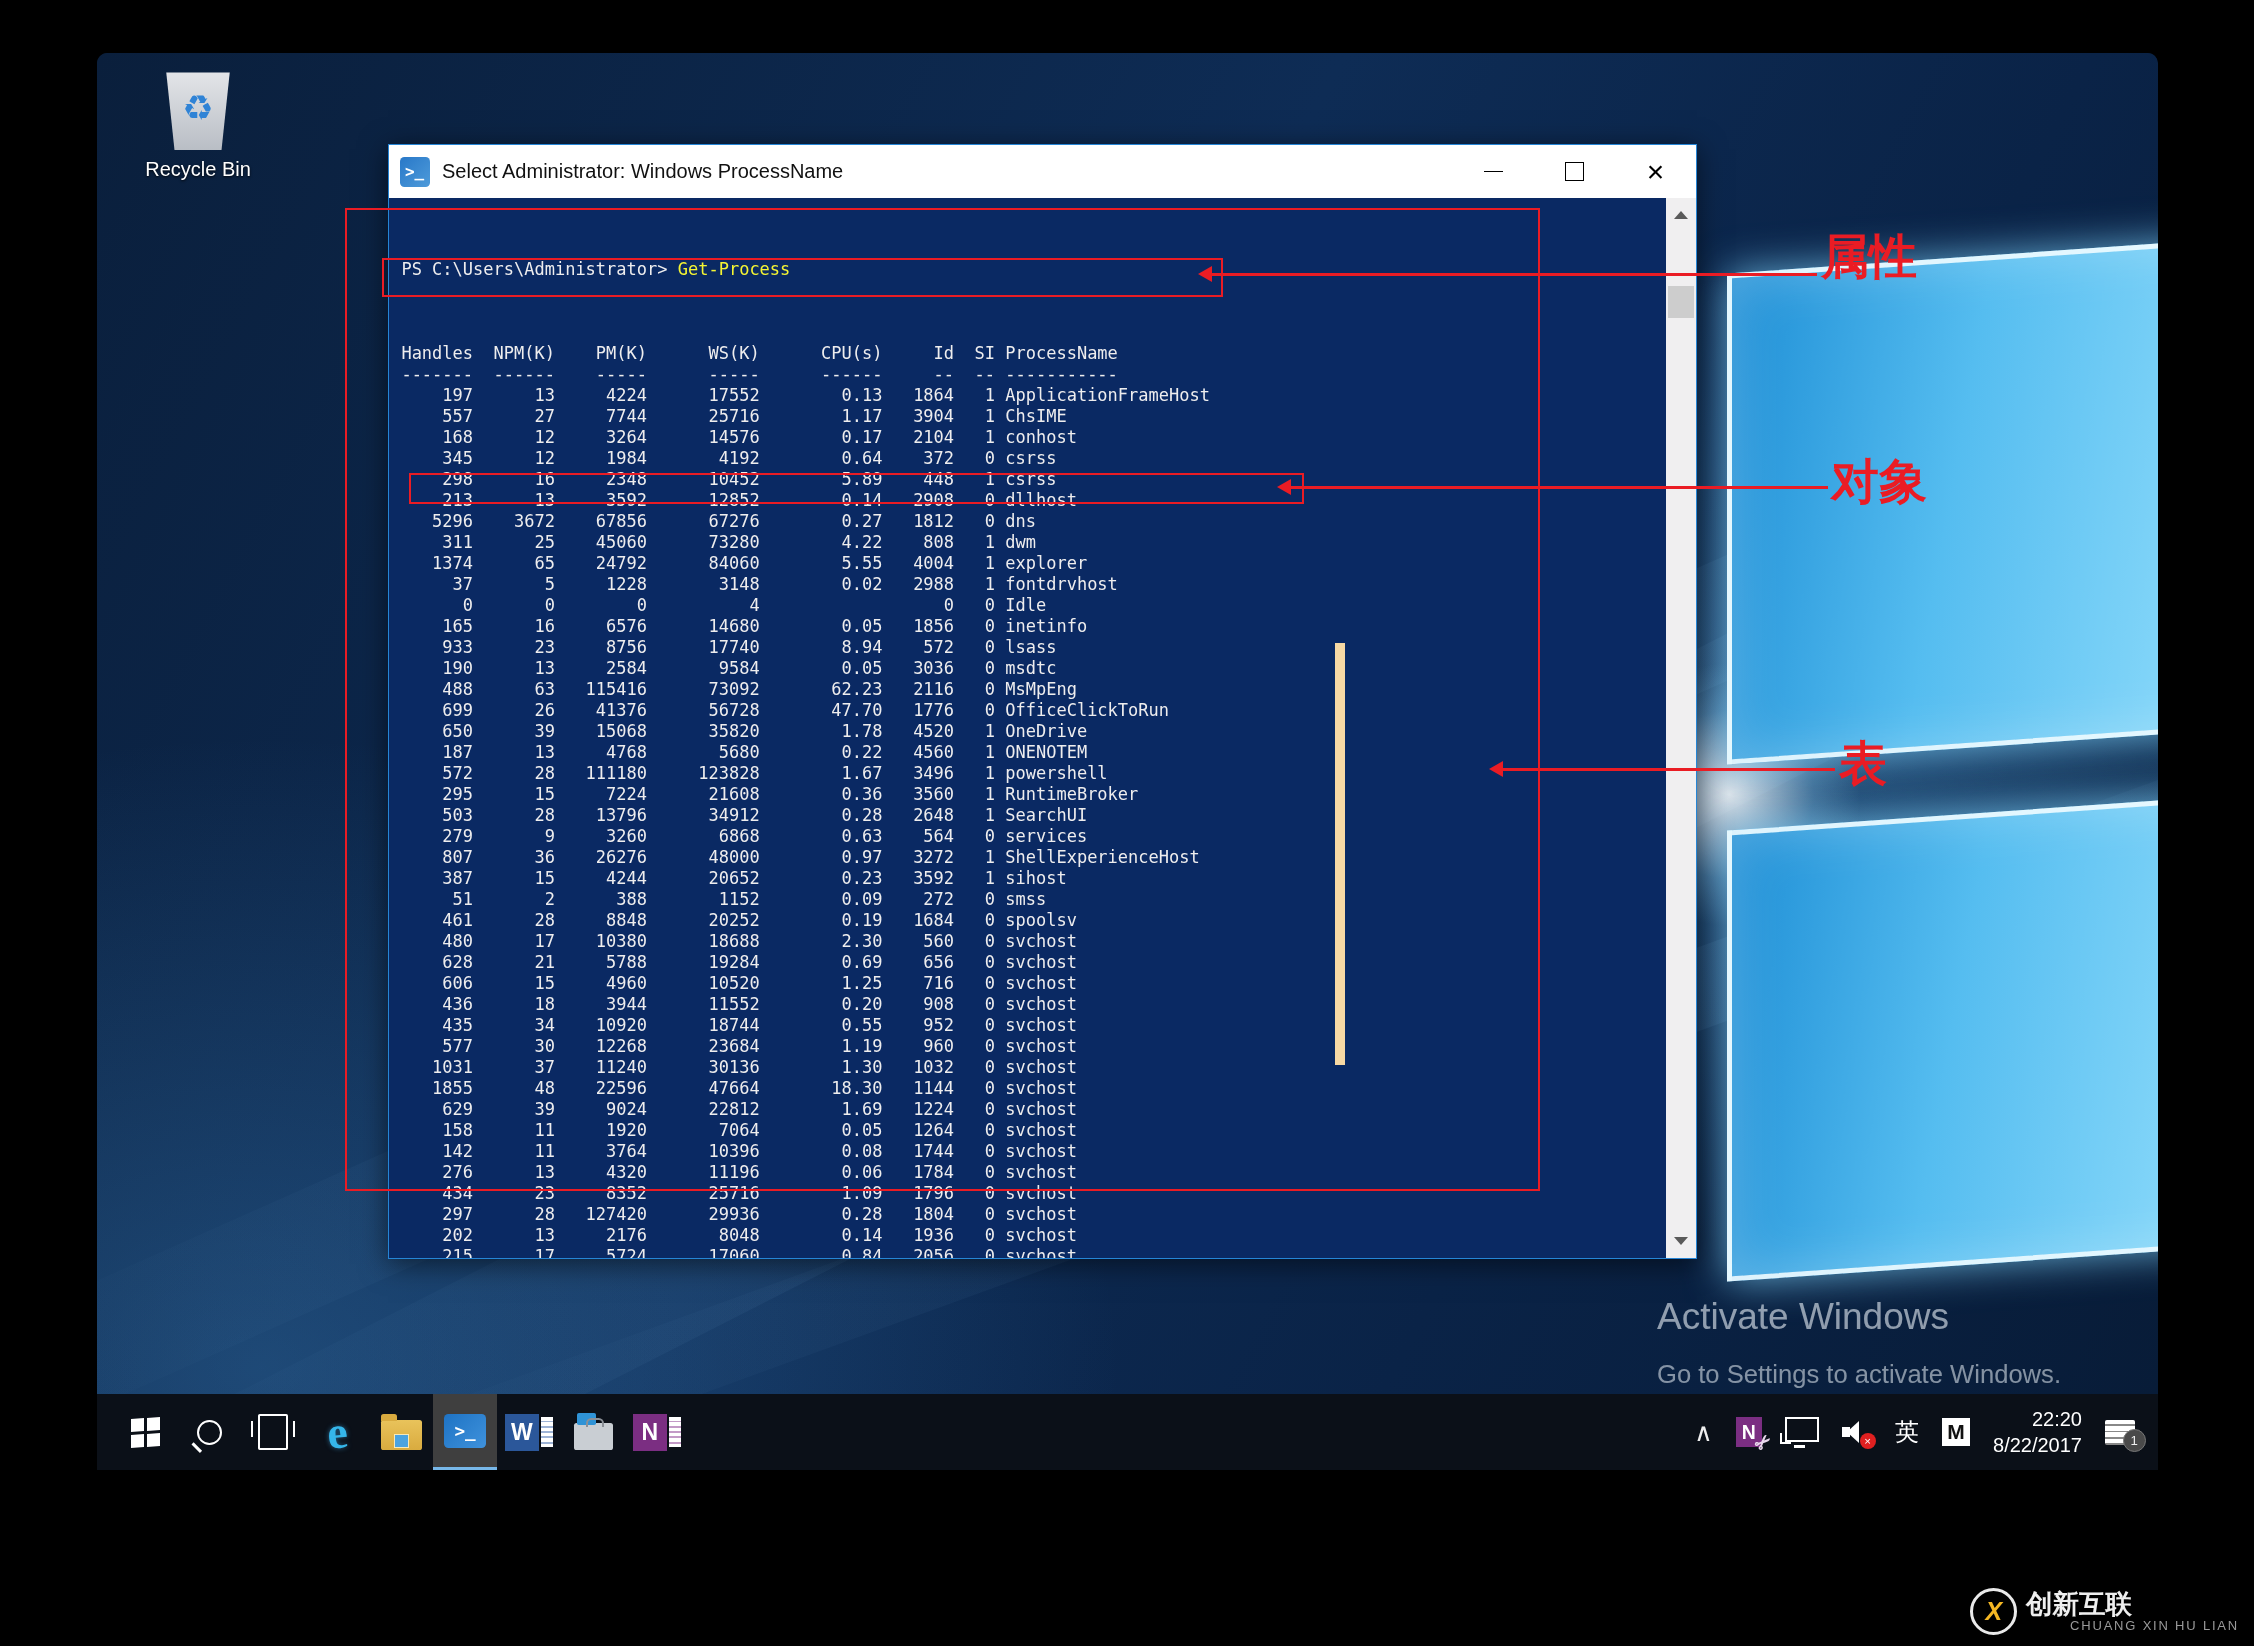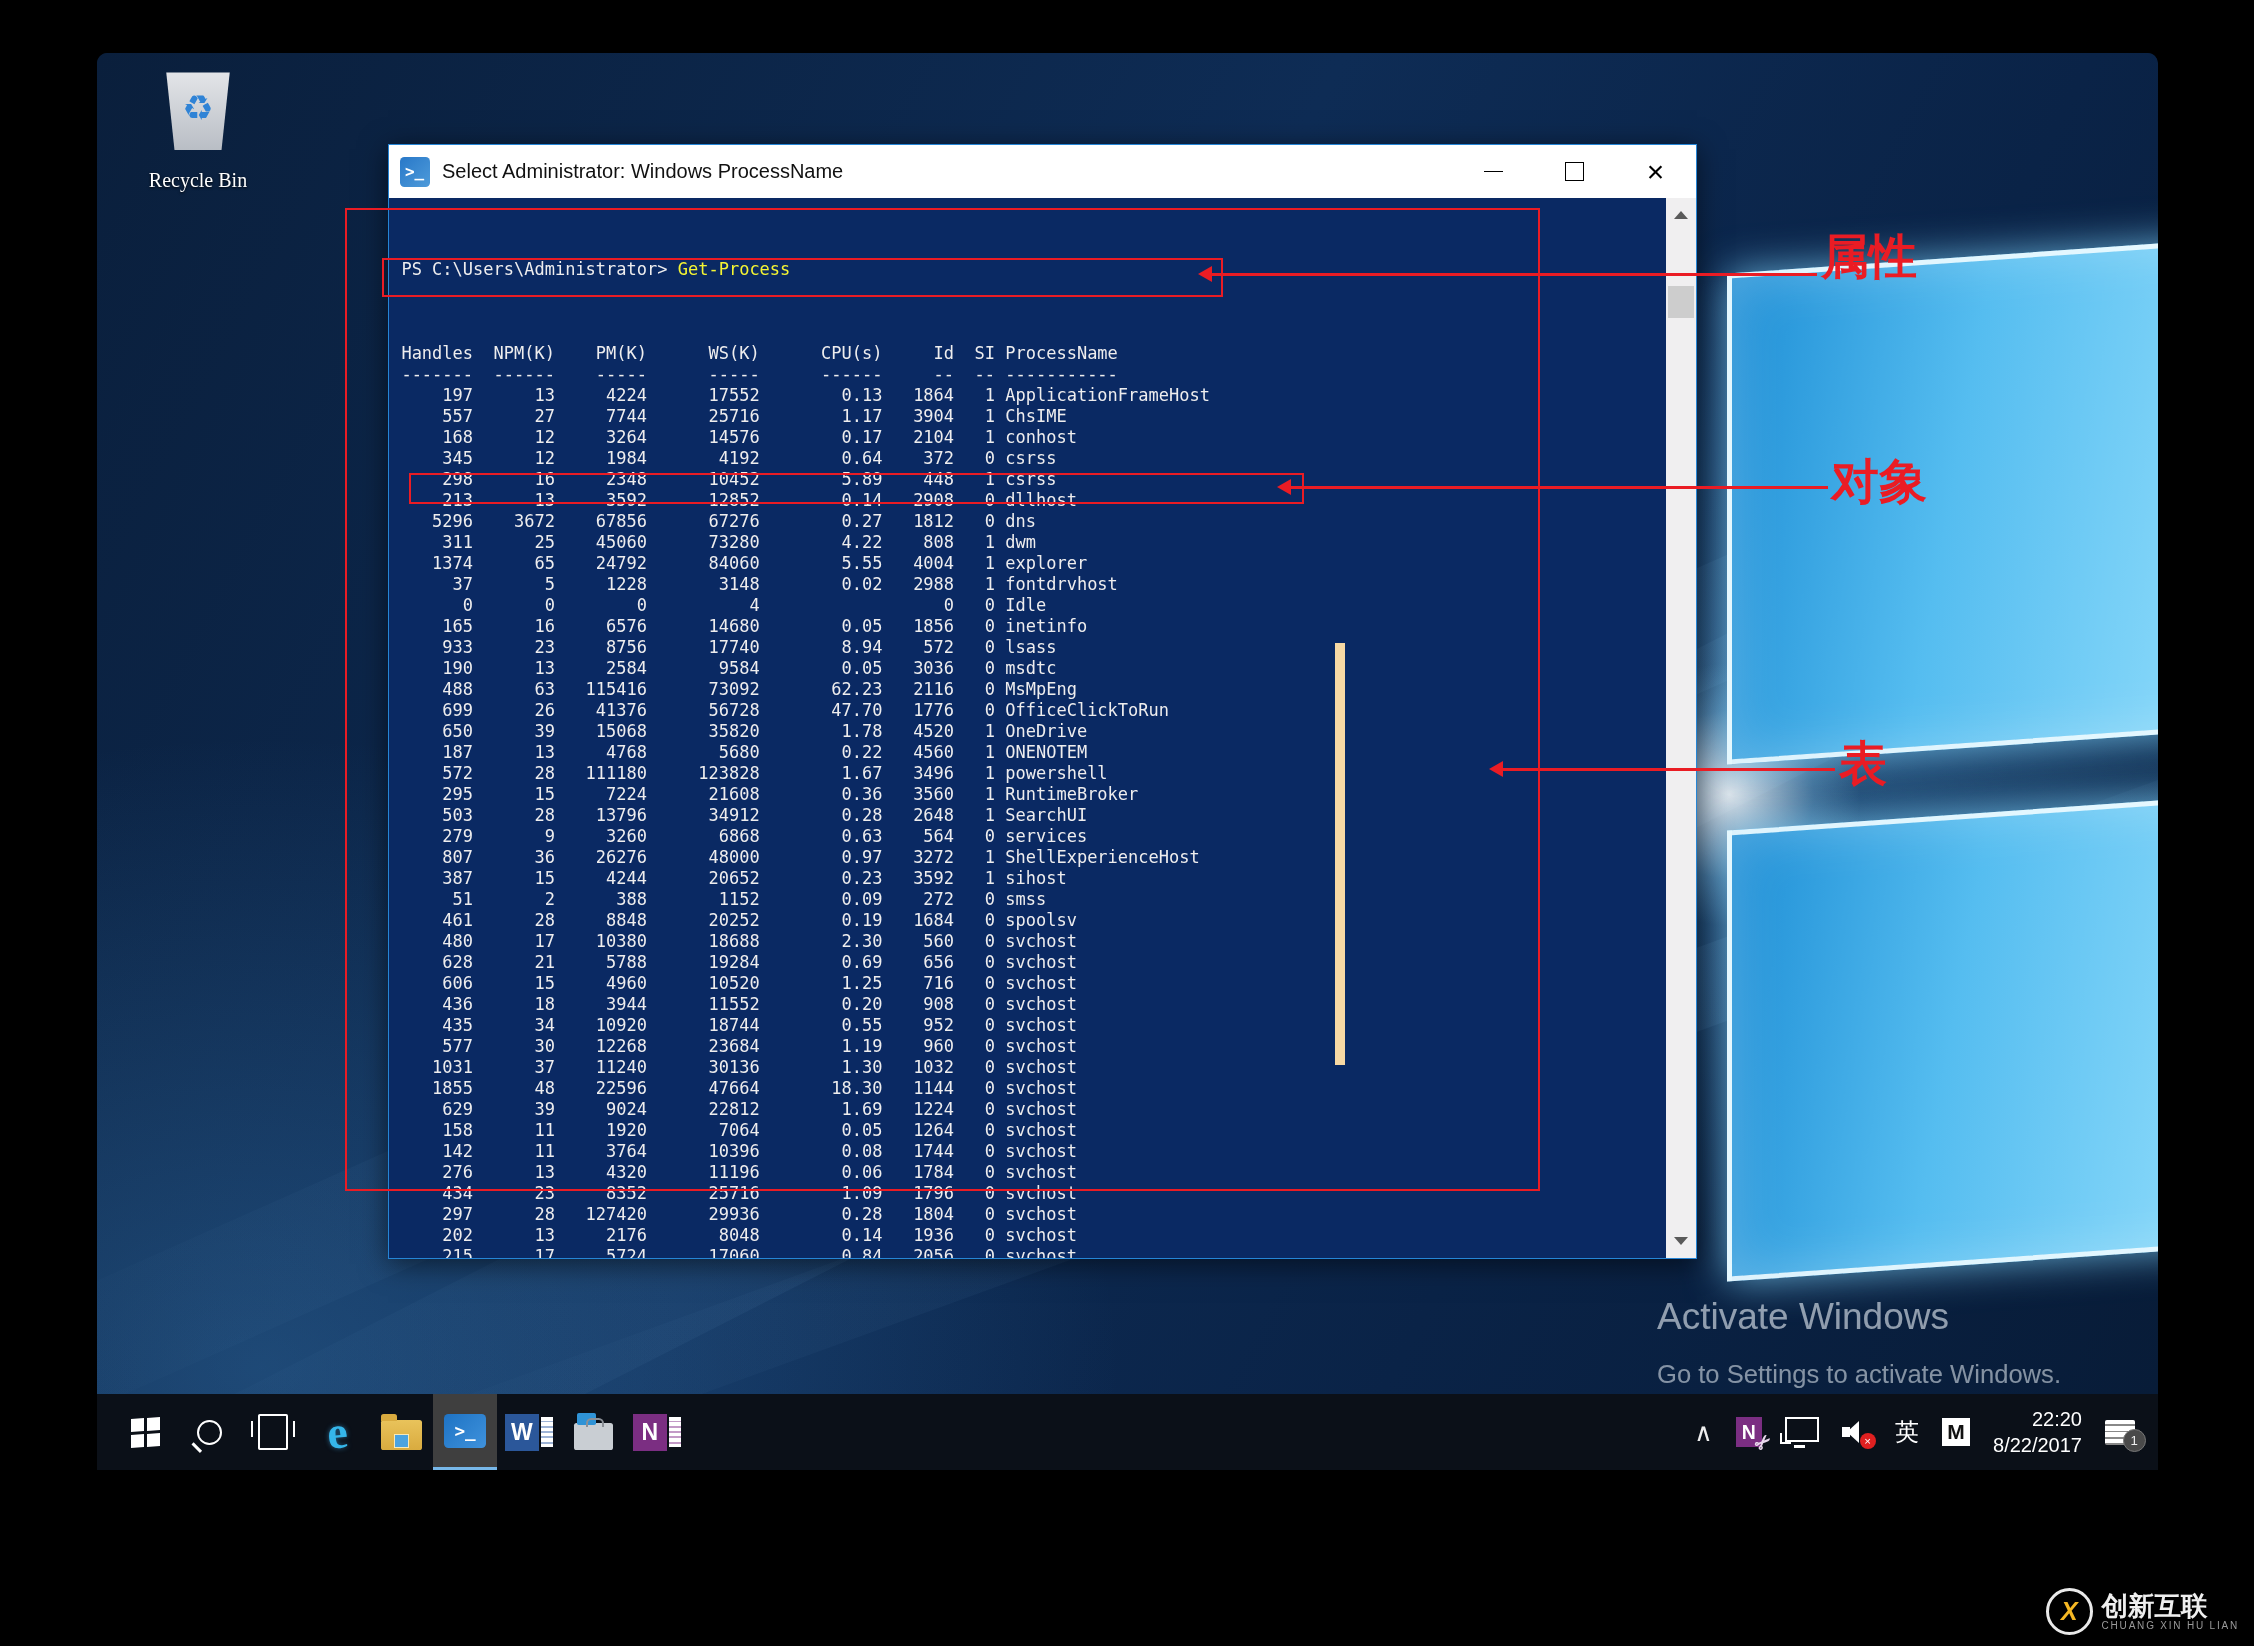--- a/index.html
+++ b/index.html
@@ -37,21 +37,21 @@
         transform:skewY(-4deg);}
   .pane.top{left:1630px;top:203px;width:494px;height:481px;}
   .pane.bottom{left:1630px;top:760px;width:494px;height:441px;}
   .logo-glow{position:absolute;left:1500px;top:609px;width:265px;height:265px;border-radius:50%;
              background:radial-gradient(circle,rgba(255,255,255,.85),rgba(160,220,255,.25) 45%,transparent 70%);}
   
   .recycle{position:absolute;left:35px;top:19.4px;width:132px;text-align:center;}
   .bin{width:69px;height:78px;margin:0 auto;background:linear-gradient(#e3e5e8,#b9bec5);
        clip-path:polygon(4% 0,96% 0,84% 100%,16% 100%);position:relative;}
   .bin:after{content:"♻";position:absolute;left:0;right:0;top:16px;font-size:35px;color:#2f83d6;}
-  .recycle-label{margin-top:19px;color:#fff;font-size:20px;text-shadow:0 0.9px 2.6px rgba(0,0,0,.9);font-family:Liberation Serif, serif;}
+  .recycle-label{margin-top:8px;color:#fff;font-size:20px;text-shadow:0 0.9px 2.6px rgba(0,0,0,.9);}
   
   .activate{position:absolute;left:1560px;top:1243px;color:rgba(235,242,248,.60);}
   .activate .t1{font-size:37px;}
   .activate .t2{font-size:25.6px;margin-top:22px;color:rgba(235,242,248,.55);}
   
   .ps-window{position:absolute;left:388px;top:144px;width:1307px;height:1113px;
              border:1.8px solid #2585d6;background:#0a2963;box-shadow:0 5.3px 26.5px rgba(0,0,0,.55);
              display:flex;flex-direction:column;}
   .ps-titlebar{height:53px;background:#fff;display:flex;align-items:center;flex:0 0 auto;}
   .ps-icon{width:30px;height:30px;margin:0 12.4px 0 10.6px;border-radius:4.4px;
@@ -137,21 +137,21 @@
   .red-rect{border:2.6px solid #ea1c24;}
   .red-line{background:#ea1c24;height:2.6px;}
   .head-left{width:0;height:0;border-top:8px solid transparent;border-bottom:8px solid transparent;border-right:14px solid #ea1c24;}
   .cjk{color:#ea1c24;font-size:48px;font-weight:bold;font-family:"DejaVu Sans",sans-serif;line-height:1;}
   .beige-bar{position:absolute;left:1335px;top:643px;width:9.7px;height:422px;background:#f7d9a4;}
   
   .brand{position:absolute;right:16px;bottom:10.6px;display:flex;align-items:center;gap:8.8px;color:#dfdfdf;}
   .cx{width:41px;height:41px;border:3.5px solid #e9e9e9;border-radius:50%;display:flex;align-items:center;justify-content:center;
       color:#f4b723;font-size:25px;font-weight:bold;font-style:italic;}
   .brand-name{font-size:26.5px;font-weight:bold;color:#efefef;line-height:1;}
-  .brand-sub{font-size:10px;color:#9a9a9a;letter-spacing:1.8px;}
+  .brand-sub{font-size:13px;color:#9a9a9a;letter-spacing:1.8px;margin-left:44px;}
 </style>
 </head>
 <body>
 
 <div class="stage">
 
   <div class="mac-window">
 
     <div class="vm-screen">
 

